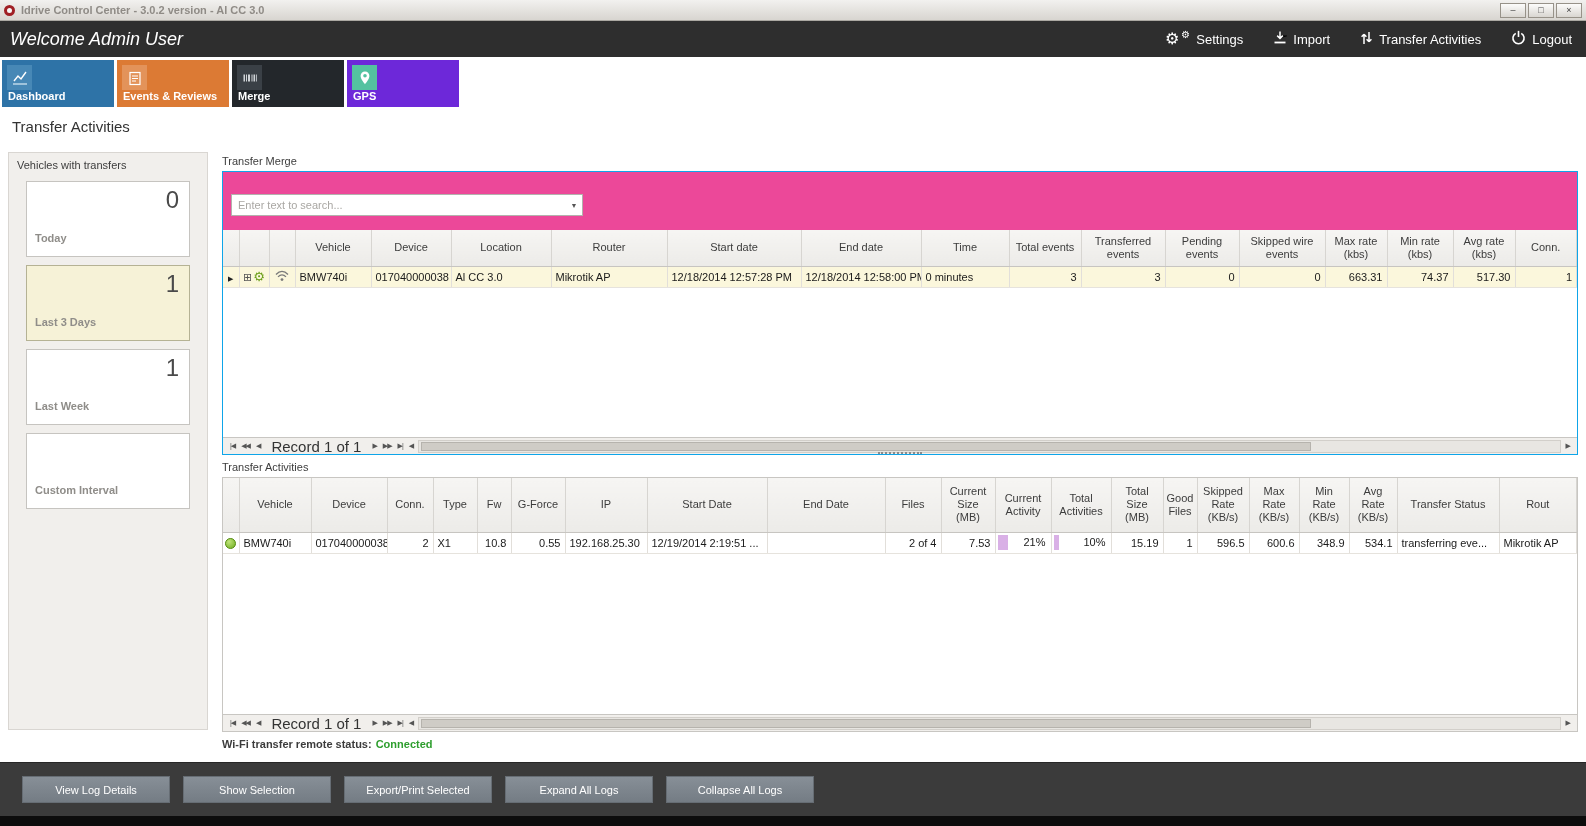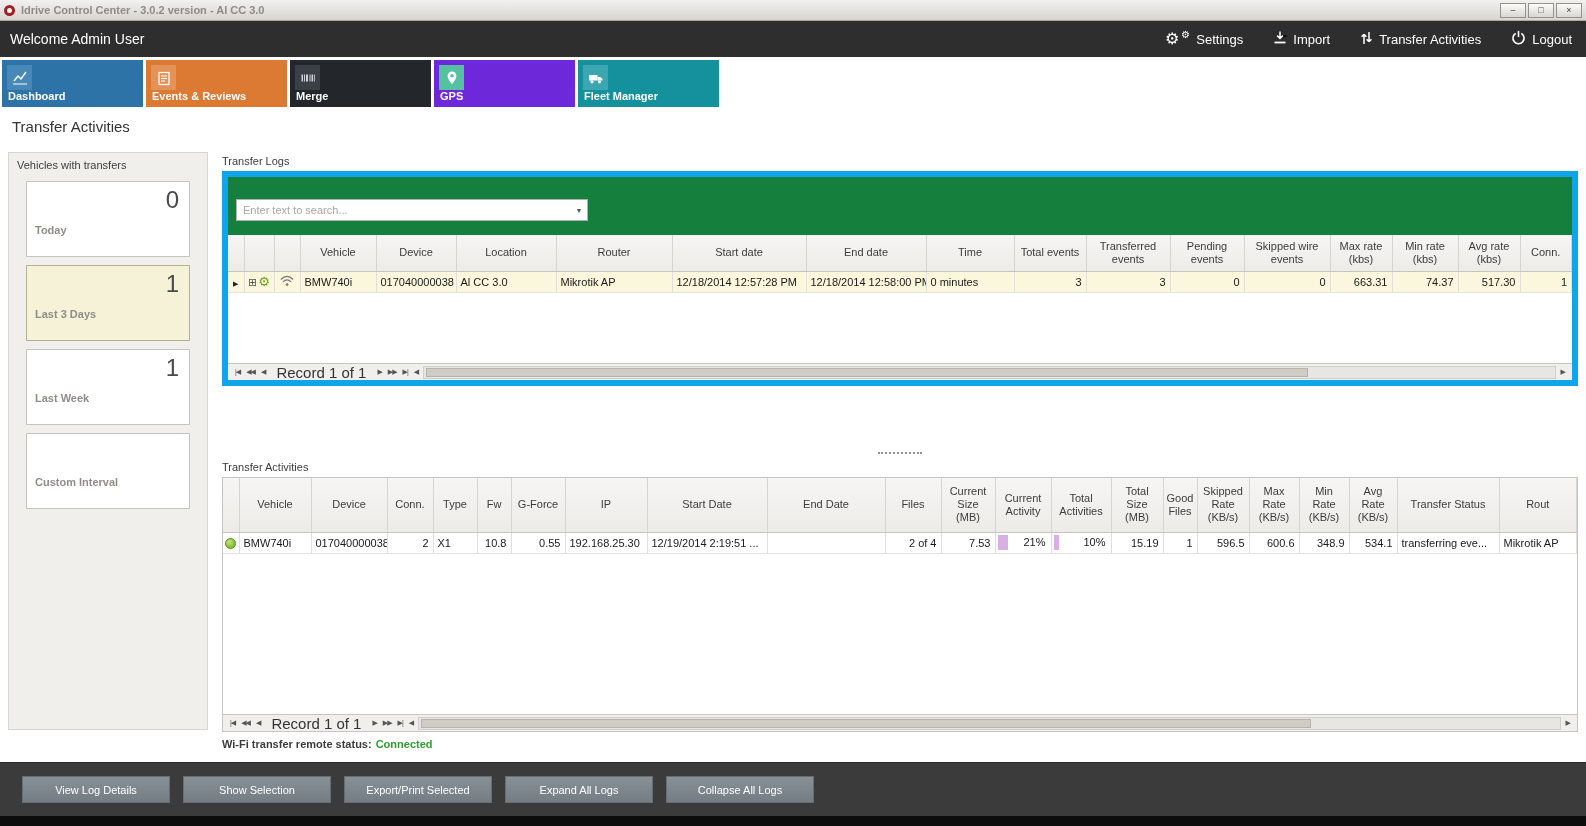--- a/index.html
+++ b/index.html
@@ -10,43 +10,43 @@
     -webkit-font-smoothing:antialiased;
   }
   
   .titlebar{height:21px;background:linear-gradient(#f2f1ef,#d8d5d0);border-bottom:1px solid #aba8a2;display:flex;align-items:center;padding:0 4px;}
   .app-icon{width:11px;height:11px;border-radius:50%;border:3px solid #a02025;background:#f7f7f7;flex:0 0 auto;}
   .title-text{font-size:11px;font-weight:bold;color:#8f8b86;margin-left:6px;white-space:nowrap;}
   .win-controls{margin-left:auto;display:flex;gap:2px;}
   .win-btn{width:26px;height:15px;background:linear-gradient(#fcfcfb,#d9d6d1);border:1px solid #979289;font-size:9px;line-height:13px;text-align:center;color:#444;cursor:pointer;}
   
   .topbar{height:36px;background:#2e2e2e;color:#fff;display:flex;align-items:center;padding:0 10px;}
-  .welcome{font-size:14px;}
+  .welcome{font-size:18px;font-style:italic;}
   .top-actions{margin-left:auto;display:flex;align-items:center;gap:30px;padding-right:4px;}
   .top-action{display:flex;align-items:center;gap:6px;font-size:13px;cursor:pointer;white-space:nowrap;}
   .gear-glyph{font-size:16px;line-height:14px;}
   .gear-glyph-sm{font-size:10px;line-height:10px;margin-left:-4px;margin-top:-8px;}
   
   .nav-tiles{display:flex;gap:3px;margin:3px 0 0 2px;}
-  .tile{width:141px;height:47px;position:relative;color:#fff;cursor:pointer;}
+  .tile{width:112px;height:47px;position:relative;color:#fff;cursor:pointer;}
   .tile-iconbox{position:absolute;left:5px;top:5px;width:25px;height:25px;display:flex;align-items:center;justify-content:center;}
   .tile-label{position:absolute;left:6px;bottom:5px;font-size:11px;font-weight:bold;white-space:nowrap;}
   
   .page-title{position:absolute;left:12px;top:118px;font-size:15px;color:#333;}
   
   .sidebar-panel{position:absolute;left:8px;top:152px;width:200px;height:578px;background:#f1efec;border:1px solid #d9d6d2;}
   .sidebar-title{font-size:11px;color:#3d3d3d;padding:6px 8px 2px 8px;}
   .card{width:164px;height:76px;margin:8px auto 0 auto;background:#fff;border:1px solid #c6c4c0;position:relative;cursor:pointer;}
   .card.selected{background:#f6f2d7;border:1px solid #b5b294;}
   .card-value{position:absolute;top:4px;right:10px;font-size:24px;color:#4a4a4a;}
-  .card-label{position:absolute;left:8px;bottom:20px;font-size:11px;font-weight:bold;color:#8f8d89;}
+  .card-label{position:absolute;left:8px;bottom:12px;font-size:11px;font-weight:bold;color:#8f8d89;}
   
   .section-title{font-size:11px;color:#3d3d3d;margin-bottom:4px;}
   .logs-section{position:absolute;left:222px;top:155px;width:1356px;}
-  .logs-body{position:relative;height:215px;background:#15803d;border:6px solid #0ea5e9;}
+  .logs-body{position:relative;height:284px;background:#ec4899;border:1px solid #0ea5e9;}
   .search-combo{position:absolute;left:8px;top:22px;width:352px;height:22px;background:#fff;border:1px solid #b3b1ad;display:flex;align-items:center;}
   .search-combo input{flex:1;border:none;outline:none;font-size:11px;padding:0 6px;color:#333;background:transparent;font-family:inherit;}
   .search-combo input::placeholder{color:#a9a7a3;}
   .combo-arrow{width:16px;font-size:7px;color:#555;text-align:center;cursor:pointer;}
   .grid-area{position:absolute;left:0;right:0;bottom:17px;background:#fff;overflow:hidden;}
   .logs-grid-area{top:58px;}
   .act-grid-area{top:0;}
   table.grid{width:100%;table-layout:fixed;border-collapse:collapse;}
   table.grid th{background:linear-gradient(#f6f5f3,#ecebe8);border-right:1px solid #d7d5d1;border-bottom:1px solid #c7c5c1;font-weight:normal;font-size:11px;color:#3c3c3c;text-align:center;padding:2px 3px;line-height:1.2;vertical-align:middle;cursor:pointer;}
   table.grid td{height:21px;font-size:11px;color:#1a1a1a;border-right:1px solid #e2dfda;border-bottom:1px solid #e6e3dd;white-space:nowrap;overflow:hidden;padding:0 2px;vertical-align:middle;}
@@ -164,31 +164,20 @@
     <span class="tile-label">Merge</span>
   </div>
   <div class="tile" style="background-color: #6d28d9;">
     <span class="tile-iconbox" style="background-color: rgb(84, 194, 160);">
       <svg width="16" height="16" viewBox="0 0 16 16">
           <path fill-rule="evenodd" d="M8 1.5C5.5 1.5 3.6 3.5 3.6 6c0 3.2 4.4 8.2 4.4 8.2S12.4 9.2 12.4 6C12.4 3.5 10.5 1.5 8 1.5zM8 7.6A1.8 1.8 0 1 1 8 4a1.8 1.8 0 0 1 0 3.6z" fill="#fff"></path>
         </svg>
     </span>
     <span class="tile-label">GPS</span>
   </div>
-  <div class="tile" style="background-color: rgb(20, 145, 157);">
-    <span class="tile-iconbox" style="background-color: rgb(60, 167, 177);">
-      <svg width="16" height="16" viewBox="0 0 16 16">
-          <rect x="1" y="5" width="8.5" height="5.5" fill="#fff"></rect>
-          <path d="M9.5 7h3l2 2v1.5H9.5z" fill="#fff"></path>
-          <circle cx="4" cy="11.8" r="1.6" fill="#e9f6f5"></circle>
-          <circle cx="11.5" cy="11.8" r="1.6" fill="#e9f6f5"></circle>
-        </svg>
-    </span>
-    <span class="tile-label">Fleet Manager</span>
-  </div>
 </div>
 
 <div class="page-title">Transfer Activities</div>
 
 <div class="sidebar-panel">
   <div class="sidebar-title">Vehicles with transfers</div>
   <div class="card">
     <span class="card-value">0</span>
     <span class="card-label">Today</span>
   </div>
@@ -200,21 +189,21 @@
     <span class="card-value">1</span>
     <span class="card-label">Last Week</span>
   </div>
   <div class="card">
     <span class="card-value"></span>
     <span class="card-label">Custom Interval</span>
   </div>
 </div>
 
 <div class="logs-section">
-  <div class="section-title">Transfer Logs</div>
+  <div class="section-title">Transfer Merge</div>
   <div class="logs-body">
     <div class="search-combo">
       <input type="text" placeholder="Enter text to search..." style="">
       <span class="combo-arrow">▼</span>
     </div>
     <div class="grid-area logs-grid-area">
       <table class="grid logs-grid">
         <colgroup>
           <col style="width:16px">
             <col style="width:30px">

